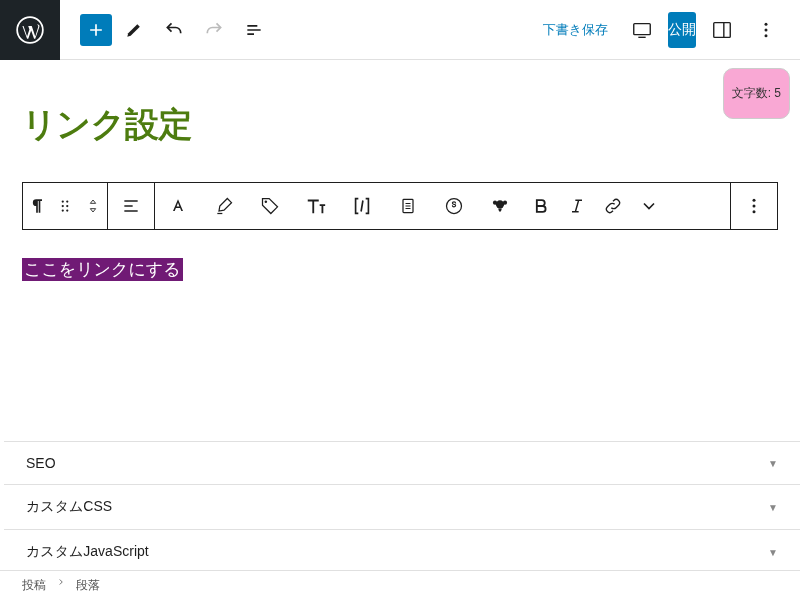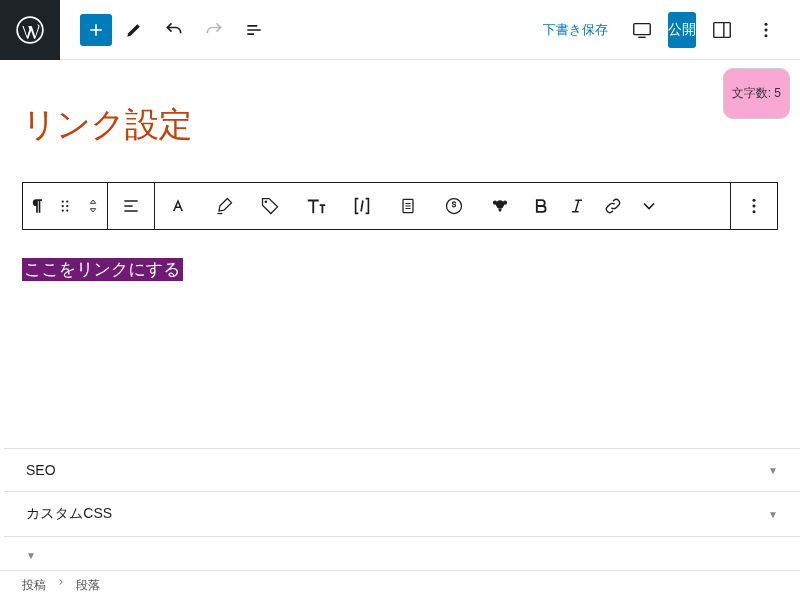--- a/index.html
+++ b/index.html
@@ -9,21 +9,21 @@
 .topbar-left{display:flex;align-items:center;gap:4px;padding-left:20px}
 .add-btn{width:32px;height:32px;background:#007cba;border-radius:3px;display:flex;align-items:center;justify-content:center;color:#fff;cursor:pointer}
 .tool-btn{width:36px;height:36px;display:flex;align-items:center;justify-content:center;color:#1e1e1e;cursor:pointer;border-radius:2px}
 .tool-btn.dim{color:#bbb}
 .topbar-right{margin-left:auto;display:flex;align-items:center;gap:8px;padding-right:16px}
 .draft-link{color:#007cba;font-size:13px;cursor:pointer;padding:0 8px}
 .publish-btn{background:#007cba;color:#ffffff;font-size:14px;padding:9px 0;border-radius:3px;cursor:pointer;border:none}
 .icon-btn{width:36px;height:36px;display:flex;align-items:center;justify-content:center;cursor:pointer;color:#1e1e1e}
 .wc-badge{position:absolute;top:68px;right:10px;background:#f9a8d4;border:1px solid #ccc;border-radius:10px;font-size:12px;padding:16px 8px;color:#333}
 .editor{padding:18px 22px 0 22px}
-.title{font-size:34px;font-weight:400;color:#c2410c;margin:24px 0 34px 0;letter-spacing:-0.5px}
+.title{font-size:34px;font-weight:700;color:#4d7c0f;margin:24px 0 34px 0;letter-spacing:-0.5px}
 .block-toolbar{display:flex;border:1px solid #1e1e1e;height:48px;margin-bottom:28px}
 .tb-group{display:flex;align-items:center;border-right:1px solid #1e1e1e}
 .tb-group:last-child{border-right:none;margin-left:auto}
 .tb-btn{width:36px;display:flex;align-items:center;justify-content:center;cursor:pointer;color:#1e1e1e;height:100%}
 .tb-btn.nar{width:28px}
 .tb-btn.more{width:46px}
 .selected-text{background:#701a75;color:#fff;font-size:17px;padding:2px 2px;display:inline}
 .panels{position:absolute;bottom:26px;left:4px;right:0}
 .panel{display:flex;align-items:center;justify-content:space-between;padding:13px 22px;border-top:1px solid #e0e0e0;font-size:14px;color:#1e1e1e;cursor:pointer}
 .breadcrumb{position:absolute;bottom:0;left:0;right:0;padding:6px 22px;font-size:12px;color:#555;border-top:1px solid #e0e0e0;display:flex;align-items:flex-start;gap:10px}
@@ -218,20 +218,21 @@
 <div class="panels">
   <div class="panel">
     <span>SEO</span>
     <span class="caret">▼</span>
   </div>
   <div class="panel">
     <span>カスタムCSS</span>
     <span class="caret">▼</span>
   </div>
   <div class="panel">
+    <span>カスタムJavaScript</span>
     <span class="caret">▼</span>
   </div>
 </div>
 
 <div class="breadcrumb">
   <span>投稿</span>
   <svg width="10" height="10" viewBox="0 0 24 24">
       <path d="M9 6l6 6-6 6" fill="none" stroke="#555" stroke-width="2"></path>
     </svg>
   <span>段落</span>

